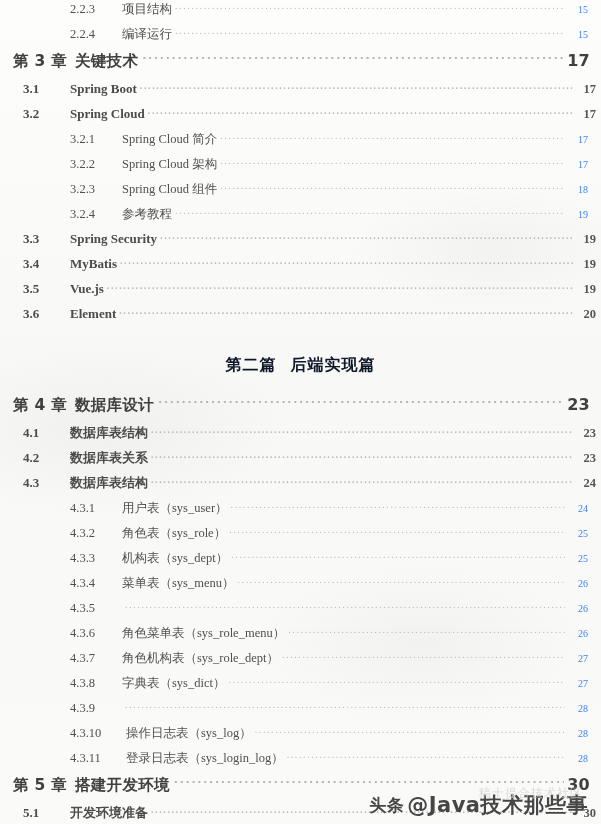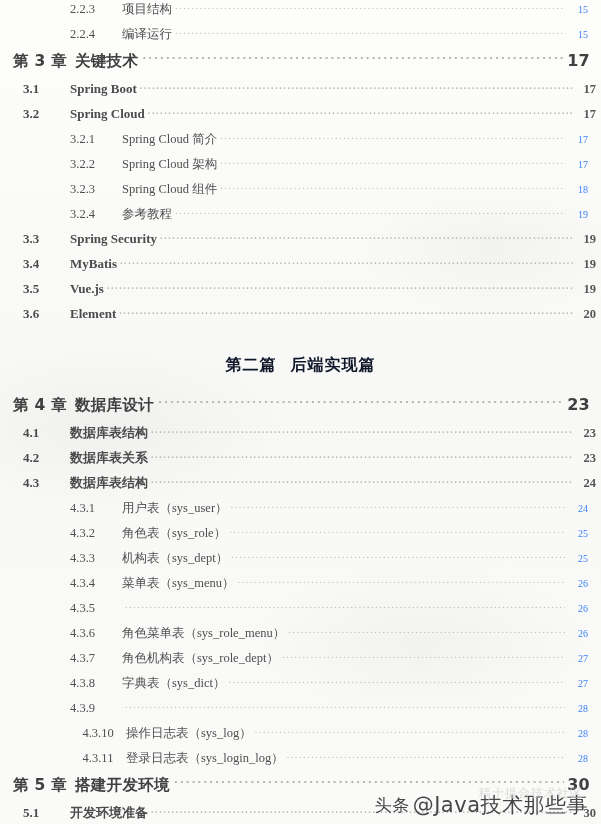--- a/index.html
+++ b/index.html
@@ -111,21 +111,21 @@
     height: 25px;
     padding-left: 70px;
     padding-right: 13px;
     font-size: 12.5px;
     color: #4f4f4f;
   }
   .lvl3 .num { width: 52px; }
   .lvl3 .pg { width: 20px; font-size: 10px; color: #3b82f6; }
 
   
-  .lvl3.wide .num { width: 56px; text-align: center; }
+  .lvl3.wide .num { width: 56px; }
 
   
   .part-title {
     height: 46px;
     display: flex;
     align-items: center;
     justify-content: center;
     font-family: "DejaVu Sans", "Liberation Sans", sans-serif;
     font-weight: bold;
     font-size: 16px;
@@ -138,21 +138,21 @@
   .spacer-xs { height: 6px; }
 
   
   .watermark {
     position: absolute;
     right: 13px;
     bottom: 5px;
     display: flex;
     align-items: center;
     font-family: "DejaVu Sans", "Liberation Sans", sans-serif;
-    font-weight: normal;
+    font-weight: bold;
     font-size: 17px;
     color: #2e2e2e;
     opacity: 0.88;
     letter-spacing: 0.5px;
   }
   .watermark .wm-brand { margin-right: 3px; }
   .watermark .wm-at { font-size: 21px; }
 
   .watermark-ghost {
     position: absolute;

